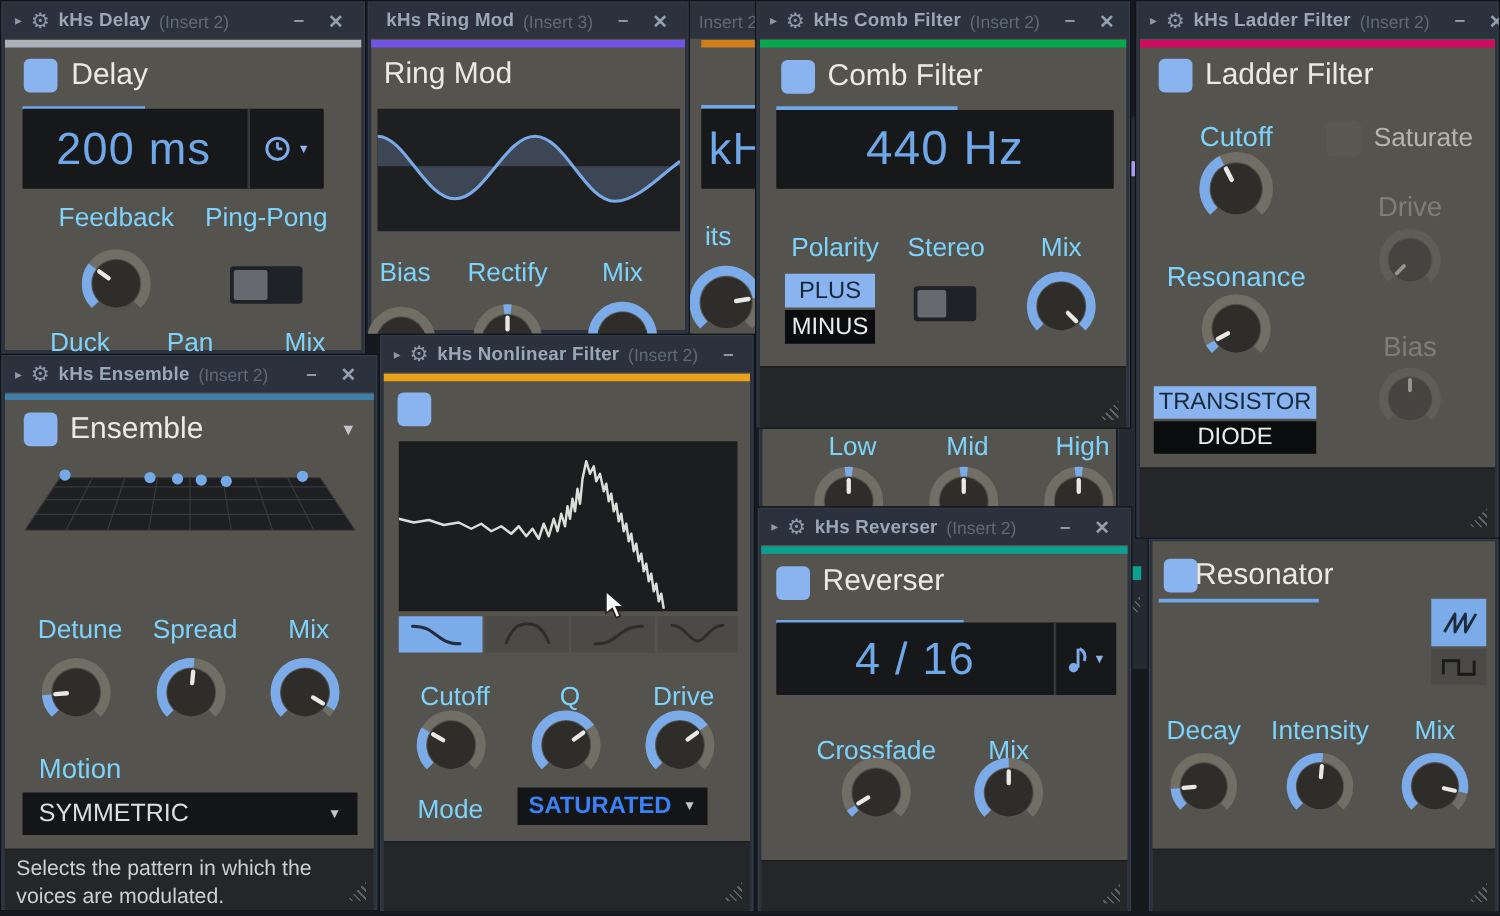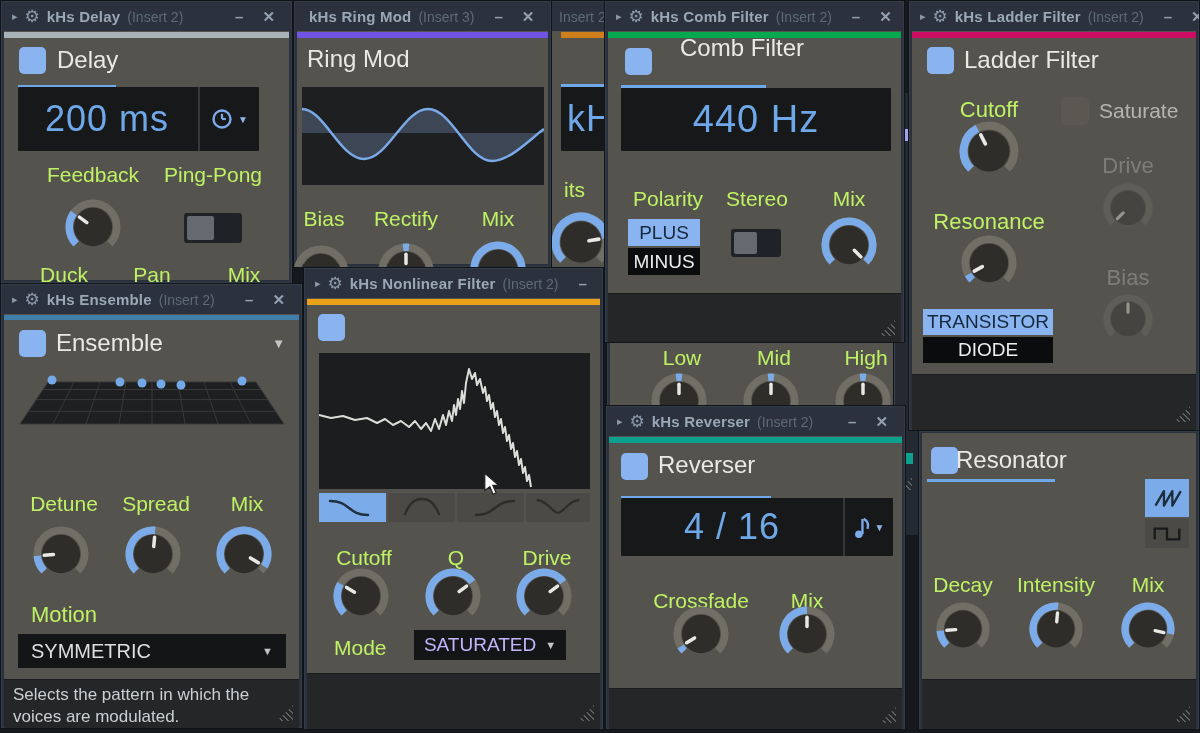--- a/index.html
+++ b/index.html
@@ -15,21 +15,21 @@
   .tb-insert{color:#5e6a77;font-size:14px;white-space:nowrap;}
   .tb-spacer{flex:1;}
   .tb-min,.tb-close{color:#93a0b0;font-size:15px;font-weight:bold;padding:0 6px;cursor:default;}
   .content{position:absolute;left:3px;right:3px;top:30px;bottom:3px;background:#55534d;}
   .accent{position:absolute;height:6px;}
   .encb{position:absolute;width:27px;height:27px;background:#8ab4f0;border-radius:5px;}
   .header{position:absolute;font-size:24px;color:#ebe9e5;white-space:nowrap;}
   .display{position:absolute;background:#17181a;display:flex;align-items:center;
            justify-content:center;color:#6fa8e8;letter-spacing:1px;border-radius:1px;}
   .topline{position:absolute;height:3px;background:#6fa8e8;}
-  .lbl{position:absolute;text-align:center;font-size:21px;color:#bef264;white-space:nowrap;}
+  .lbl{position:absolute;text-align:center;font-size:21px;color:#7dd3fc;white-space:nowrap;}
   .lbl.dim{color:#7f7d77;}
   .knob{position:absolute;line-height:0;}
   .toggle{position:absolute;background:#1f2226;border-radius:3px;}
   .toggle .handle{position:absolute;left:3px;top:3px;bottom:3px;width:46%;background:#666a70;border-radius:2px;}
   .seg{position:absolute;font-size:19px;display:flex;align-items:center;justify-content:center;white-space:nowrap;}
   .seg.sel{background:#8ab4f0;color:#16283c;}
   .seg.unsel{background:#0b0c0e;color:#eceded;}
   .ddown{position:absolute;background:#131517;display:flex;align-items:center;box-sizing:border-box;}
   .statusbar{position:absolute;background:#242628;border-top:1px solid #1a1c1e;}
   .grip{position:absolute;width:16px;height:16px;
@@ -148,21 +148,21 @@
     <span class="tb-gear">⚙</span>
     <span class="tb-title">kHs Comb Filter</span>
     <span class="tb-insert">(Insert 2)</span>
     <span class="tb-spacer"></span>
     <span class="tb-min">–</span>
     <span class="tb-close">✕</span>
   </div>
   <div class="content">
     <div class="accent" style="left:0;right:0;top:1px;background:#07a94f;"></div>
     <div class="encb" style="left:17px;top:17px;"></div>
-    <div class="header" style="left:54px;top:3px;margin-left:18px;">Comb Filter</div>
+    <div class="header" style="left:54px;top:16px;">Comb Filter</div>
     <div class="topline" style="left:13px;top:54px;width:145px;"></div>
     <div class="display" style="left:13px;top:57px;width:270px;height:63px;font-size:38px;">440 Hz</div>
     <div class="lbl" style="left:0px;top:156px;width:120px;">Polarity</div>
     <div class="lbl" style="left:89px;top:156px;width:120px;">Stereo</div>
     <div class="lbl" style="left:181px;top:156px;width:120px;">Mix</div>
     <div class="seg sel" style="left:20px;top:188px;width:72px;height:27px;">PLUS</div>
     <div class="seg unsel" style="left:20px;top:217px;width:72px;height:27px;">MINUS</div>
     <div class="toggle" style="left:123px;top:198px;width:50px;height:28px;">
         <div class="handle"></div>
       </div>
@@ -446,21 +446,21 @@
           <line x1="60.517220926874316" y1="42.35879172019785" x2="73.46149283687348" y2="32.95422768351828" stroke="#e8e8e4" stroke-width="6" stroke-linecap="round"></line>
         </svg></div>
     <div class="knob" style="left:208px;top:269px;"><svg width="58" height="58" viewBox="0 0 100 100">
           <path d="M21.01,78.99 A41,41 0 1 1 78.99,78.99" stroke="#716e66" stroke-width="13" fill="none"></path>
           <path d="M21.01,78.99 A41,41 0 1 1 83.17,25.90" stroke="#7cabe9" stroke-width="13" fill="none"></path>
           <circle cx="50" cy="50" r="33" fill="#2e2d2a" stroke="#26252300" stroke-width="1"></circle>
           <line x1="60.517220926874316" y1="42.35879172019785" x2="73.46149283687348" y2="32.95422768351828" stroke="#e8e8e4" stroke-width="6" stroke-linecap="round"></line>
         </svg></div>
     <div class="lbl" style="left:27px;top:338px;width:auto;font-size:21px;">Mode</div>
     <div class="ddown" style="left:107px;top:332px;width:152px;height:30px;justify-content:center;gap:9px;">
-      <span style="color:#c4b5fd;font-size:19px;font-weight:normal;">SATURATED</span>
+      <span style="color:#3b82f6;font-size:19px;font-weight:bold;">SATURATED</span>
       <span class="dd-arrow">▼</span>
     </div>
     <div class="statusbar" style="left:0;right:0;top:375px;height:55px;">
       <div class="grip" style="right:6px;bottom:8px;"></div>
     </div>
   </div>
 </div>
 
 <div class="win" style="left:605px;top:405px;width:301px;height:325px;z-index:4;">
   <div class="titlebar">

